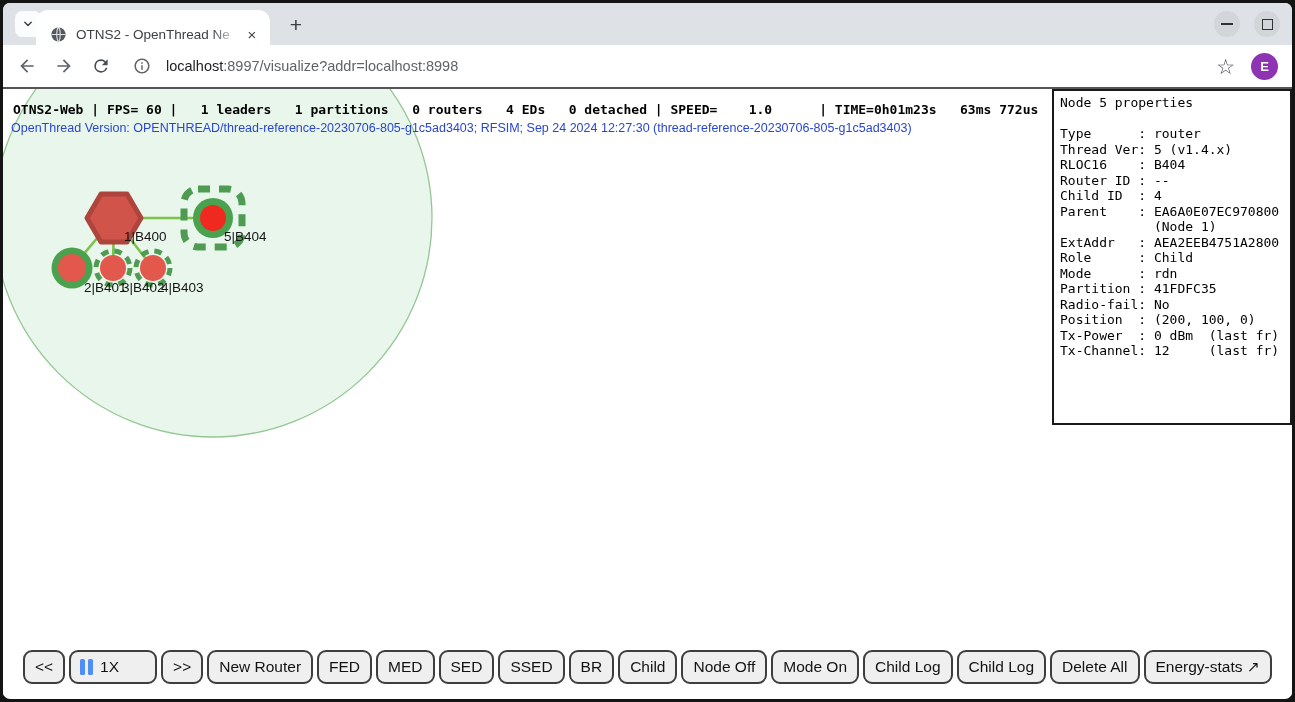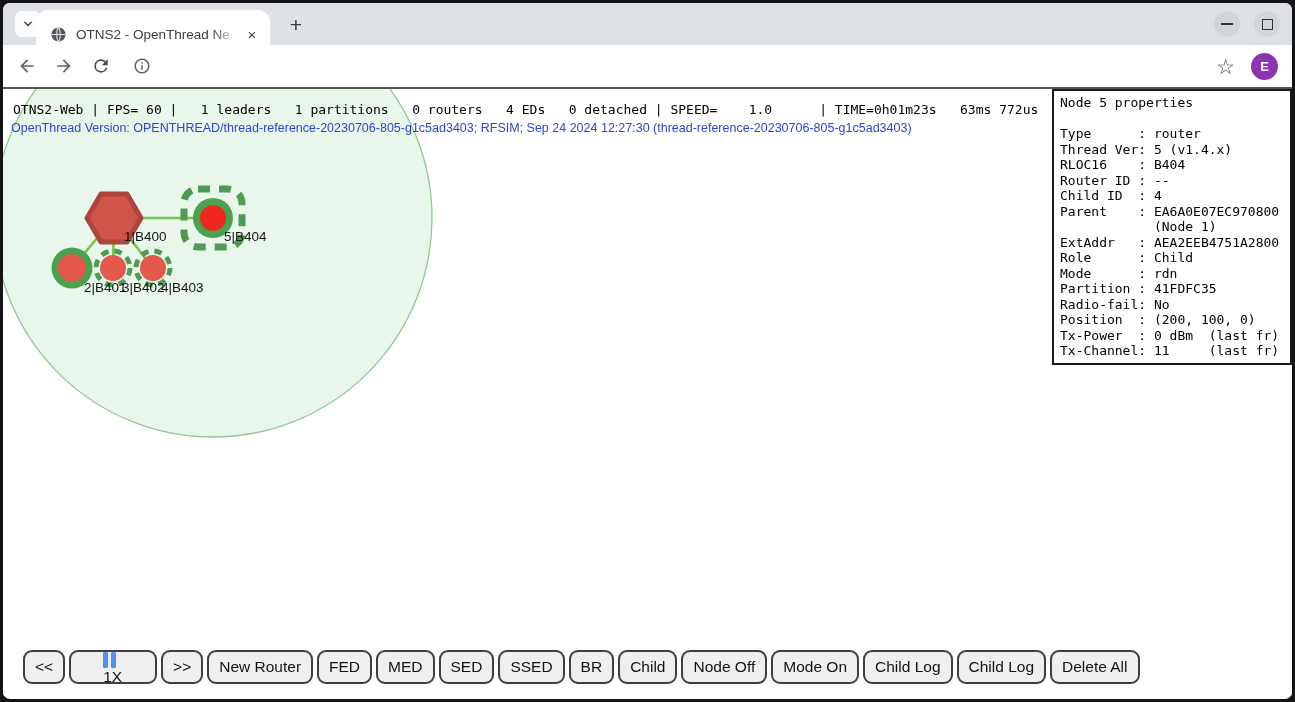--- a/index.html
+++ b/index.html
@@ -58,41 +58,41 @@
   .avatar {
     margin-left:16px; width:27px; height:27px; border-radius:50%; background:#8e34b3;
     color:#fff; font-size:13px; font-weight:bold; display:flex; align-items:center; justify-content:center; cursor:pointer;
   }
   .chrome-divider { height:2px; background:#555; }
   
   .content { position:relative; height:607px; background:#fff; overflow:hidden; }
   .netsvg { position:absolute; left:0; top:0; z-index:0; }
   .statusbar {
     position:absolute; left:10px; top:13px; z-index:2;
-    font-family:"DejaVu Sans Mono", monospace; font-weight:normal; font-size:13px; color:#000; white-space:pre;
+    font-family:"DejaVu Sans Mono", monospace; font-weight:bold; font-size:13px; color:#000; white-space:pre;
   }
   .versionline {
     position:absolute; left:8px; top:32px; z-index:2;
     font-size:12.5px; color:#2946d2; white-space:pre;
   }
   .props-panel {
-    position:absolute; left:1049px; right:0; top:0; height:276px; z-index:3;
+    position:absolute; left:1049px; right:0; top:0; height:336px; z-index:3;
     background:#fff; border:2px solid #191919;
     font-family:"DejaVu Sans Mono", monospace; font-size:13px; line-height:15.5px; color:#000;
     padding:4px 6px;
   }
   .props-body { white-space:pre; }
   
   .bottombar { position:absolute; left:20px; top:561px; z-index:3; display:flex; gap:4px; }
   .tbtn {
     height:34px; background:#efefef; border:2px solid #3e3e3e; border-radius:9px;
     font-family:"Liberation Sans", sans-serif; font-size:15.5px; color:#121212;
     display:flex; align-items:center; padding:0 10px; white-space:pre; cursor:pointer;
   }
-  .tbtn.speed { width:88px; justify-content:flex-start; padding-left:9px;flex-direction:column; }
+  .tbtn.speed { width:88px; justify-content:flex-start; padding-left:9px; }
   .pause-ic { display:flex; gap:3px; margin-right:7px; }
   .pause-ic i { display:block; width:5px; height:16px; background:#4f8ef7; border-radius:1.5px; }
 </style>
 </head>
 <body>
 
 <div class="window">
 
   <div class="tabstrip">
     <div class="tabsearch-btn">
@@ -133,20 +133,21 @@
     <div class="nav-ic reload">
       <svg viewBox="0 0 24 24">
           <path d="M17.65 6.35A7.96 7.96 0 0 0 12 4a8 8 0 1 0 7.73 10h-2.08A6 6 0 1 1 12 6c1.66 0 3.14.69 4.22 1.78L13 11h7V4l-2.35 2.35z"></path>
         </svg>
     </div>
     <div class="nav-ic info-ic">
       <svg viewBox="0 0 24 24">
           <path d="M11 7h2v2h-2zm0 4h2v6h-2zm1-9C6.48 2 2 6.48 2 12s4.48 10 10 10 10-4.48 10-10S17.52 2 12 2zm0 18c-4.41 0-8-3.59-8-8s3.59-8 8-8 8 3.59 8 8-3.59 8-8 8z"></path>
         </svg>
     </div>
+    <div class="url-text"><span class="url-host">localhost</span><span class="url-rest">:8997/visualize?addr=localhost:8998</span></div>
     <div class="star-ic">☆</div>
     <div class="avatar">E</div>
   </div>
 
   <div class="chrome-divider"></div>
 
   <div class="content">
 
     <svg class="netsvg" width="1049" height="560" viewBox="0 0 1049 560">
 
@@ -205,21 +206,21 @@
 Child ID  : 4
 Parent    : EA6A0E07EC970800
             (Node 1)
 ExtAddr   : AEA2EEB4751A2800
 Role      : Child
 Mode      : rdn
 Partition : 41FDFC35
 Radio-fail: No
 Position  : (200, 100, 0)
 Tx-Power  : 0 dBm  (last fr)
-Tx-Channel: 11     (last fr)</div>
+Tx-Channel: 12     (last fr)</div>
     </div>
 
     <div class="bottombar">
       <button class="tbtn">&lt;&lt;</button>
       <button class="tbtn speed">
         <span class="pause-ic"><i></i><i></i></span>
         <span>1X</span>
       </button>
       <button class="tbtn">&gt;&gt;</button>
       <button class="tbtn">New Router</button>
@@ -227,17 +228,18 @@
       <button class="tbtn">MED</button>
       <button class="tbtn">SED</button>
       <button class="tbtn">SSED</button>
       <button class="tbtn">BR</button>
       <button class="tbtn">Child</button>
       <button class="tbtn">Node Off</button>
       <button class="tbtn">Mode On</button>
       <button class="tbtn">Child Log</button>
       <button class="tbtn">Child Log</button>
       <button class="tbtn">Delete All</button>
+      <button class="tbtn">Energy-stats ↗</button>
 
     </div>
 
   </div>
 </div>
 
 </body></html>

